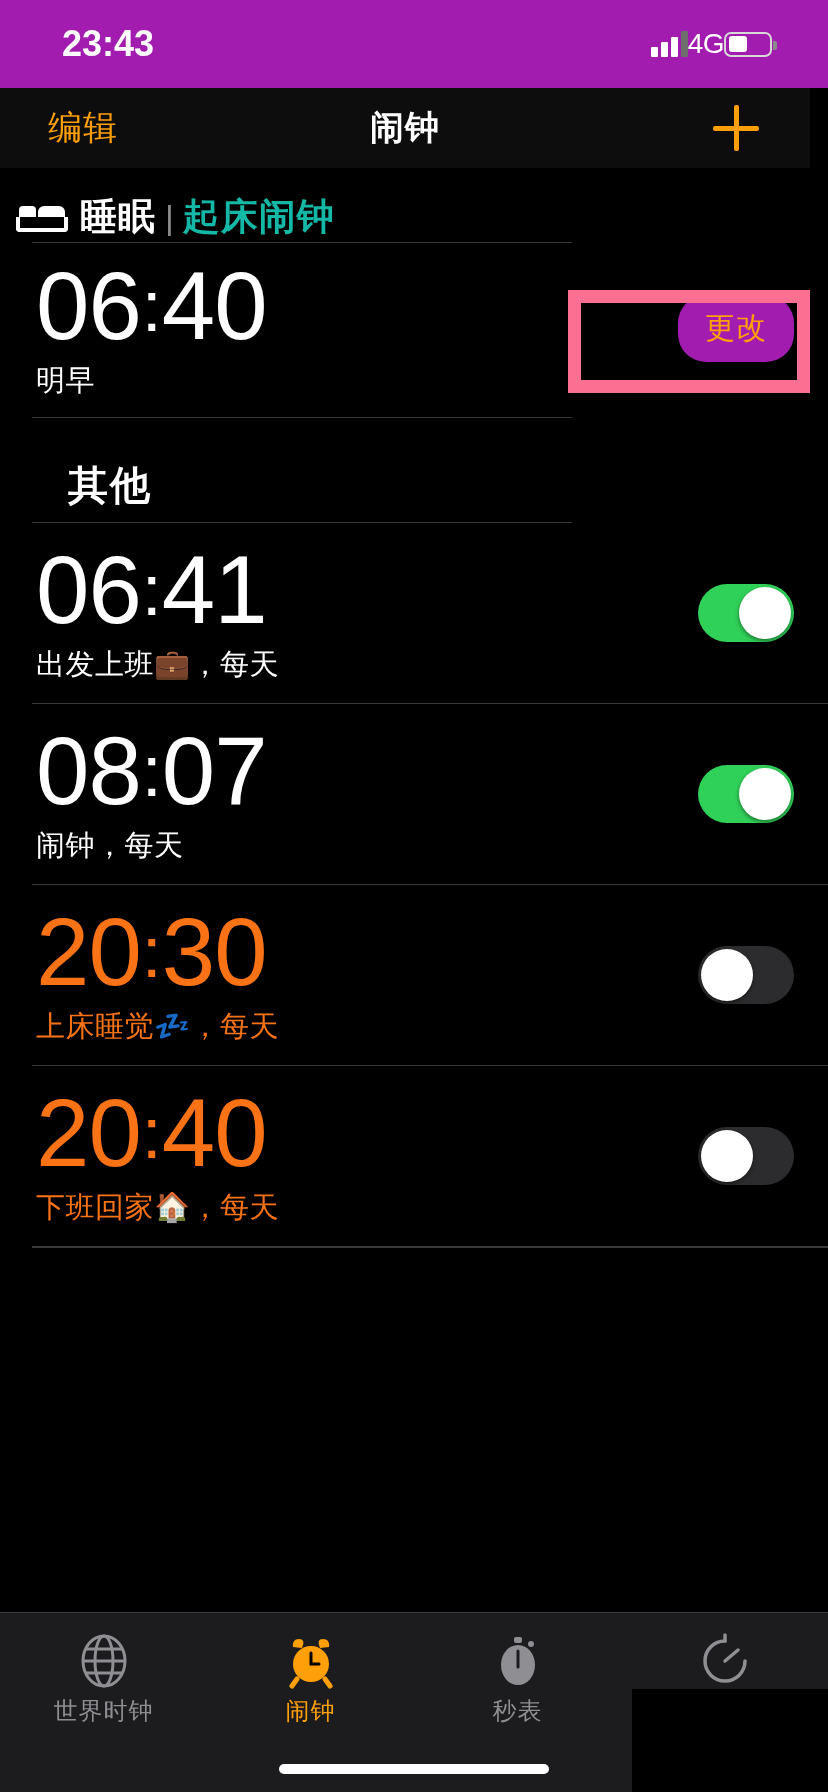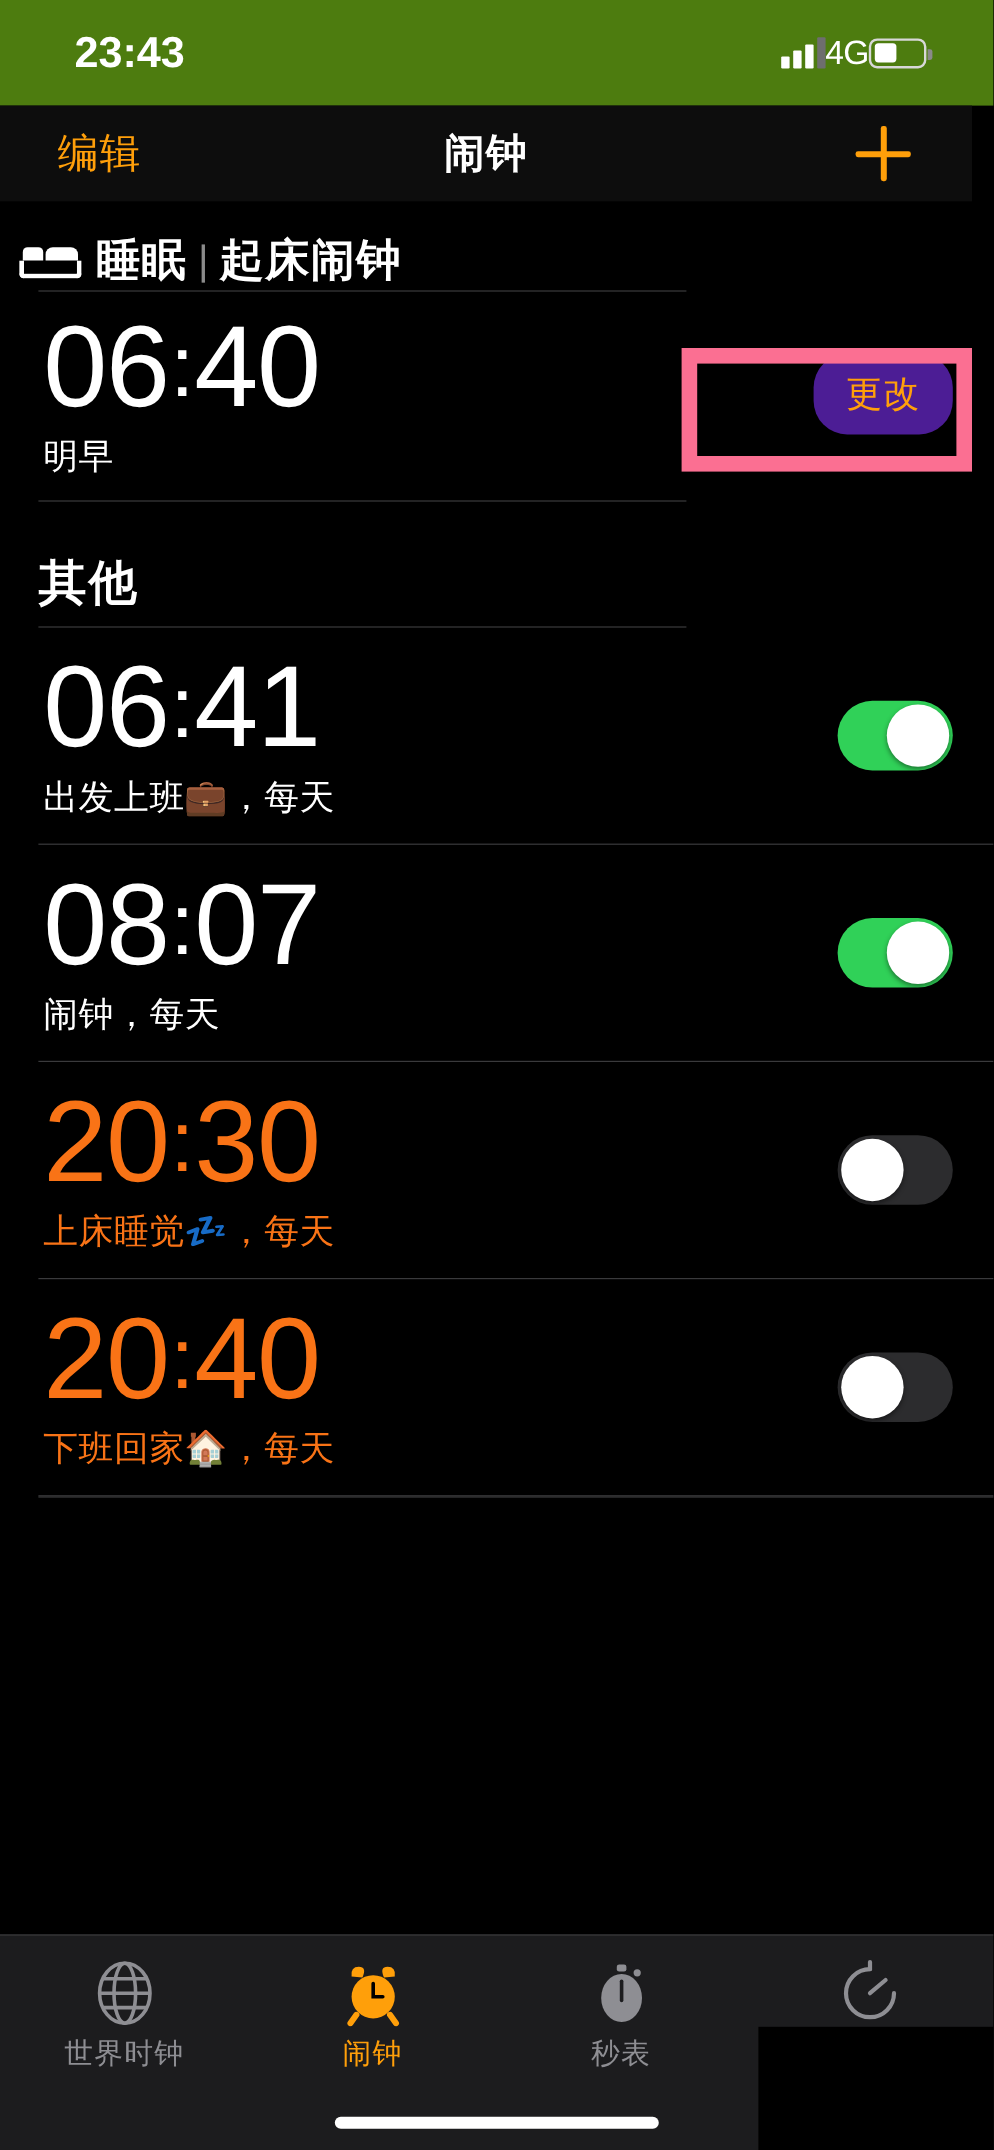--- a/index.html
+++ b/index.html
@@ -13,21 +13,21 @@
     position: relative;
     width: 828px; height: 1792px;
     background: #000;
     color: #fff;
   }
 
   
   .statusbar {
     position: absolute; top: 0; left: 0;
     width: 828px; height: 88px;
-    background: #4d7c0f;
+    background: #a21caf;
     display: flex; align-items: center;
     justify-content: space-between;
     padding: 0 56px 0 62px;
   }
   .sb-time {
     font-size: 36px; font-weight: 600; letter-spacing: 0px;
     color: #fff;
   }
   .sb-right { display: flex; align-items: center; }
   .sig { display: flex; align-items: flex-end; gap: 3px; height: 26px; }
@@ -96,21 +96,21 @@
   .bed-icon .bpillow {
     position:absolute; left:3px; top:6px; width:17px; height:11px;
     background:#fff; border-radius:4px 4px 0 0;
   }
   .bed-icon .bblanket {
     position:absolute; left:22px; top:6px; width:27px; height:11px;
     background:#fff; border-radius: 6px 6px 0 0;
   }
   .sleep-title { font-size: 37px; font-weight: 700; color:#fff; letter-spacing:1px; }
   .sleep-sep { color:#8b8b8b; font-weight:400; margin: 0 9px; font-size: 34px; }
-  .sleep-sub { font-size: 37px; font-weight: 700; color:#ffffff; letter-spacing:1px; }
+  .sleep-sub { font-size: 37px; font-weight: 700; color:#14b8a6; letter-spacing:1px; }
 
   .hairline-short {
     height:1px; background:#3a3a3c; margin-left: 32px; width: 540px;
   }
   .hairline-full {
     height:1px; background:#3a3a3c; margin-left: 32px; width: 796px;
   }
 
   
   .wake-row {
@@ -123,40 +123,41 @@
   .time-big {
     font-size: 96px; font-weight: 200; line-height: 1.02;
     letter-spacing: -1px; color:#fff;
     font-family: "Liberation Sans", "DejaVu Sans", sans-serif;
   }
   .time-big .colon { font-size:72px; vertical-align: 8px; margin: 0 1px; }
   .row-sub { font-size: 29px; color:#fff; margin-top: 6px; letter-spacing:.5px; }
 
   .change-btn {
     position:absolute; right: 34px; top: 52px;
-    background:#4c1d95; color:#ff9f0a;
+    background:#a21caf; color:#ff9f0a;
     font-size: 30px; letter-spacing:1px;
     border-radius: 28px; padding: 13px 27px;
     cursor:pointer;
   }
 
   
   .highlight-box {
     position:absolute;
     left: 568px; top: 290px;
     width: 242px; height: 103px;
     border: 13px solid #fb6f92;
     pointer-events:none;
     z-index: 5;
   }
 
   
   .other-header {
     padding: 40px 32px 0 32px;
     height: 104px;
+    margin-left: 36px;
   }
   .other-title { font-size: 40px; font-weight: 700; color:#fff; letter-spacing:2px; }
 
   
   .alarm-row {
     position:relative;
     display:flex; align-items:center; justify-content:space-between;
     height: 180px;
     padding: 0 34px 0 36px;
   }

